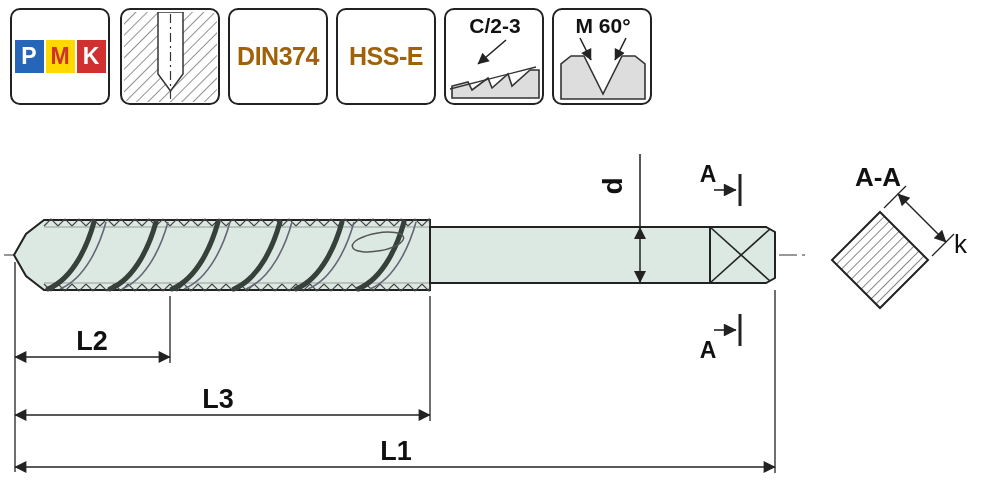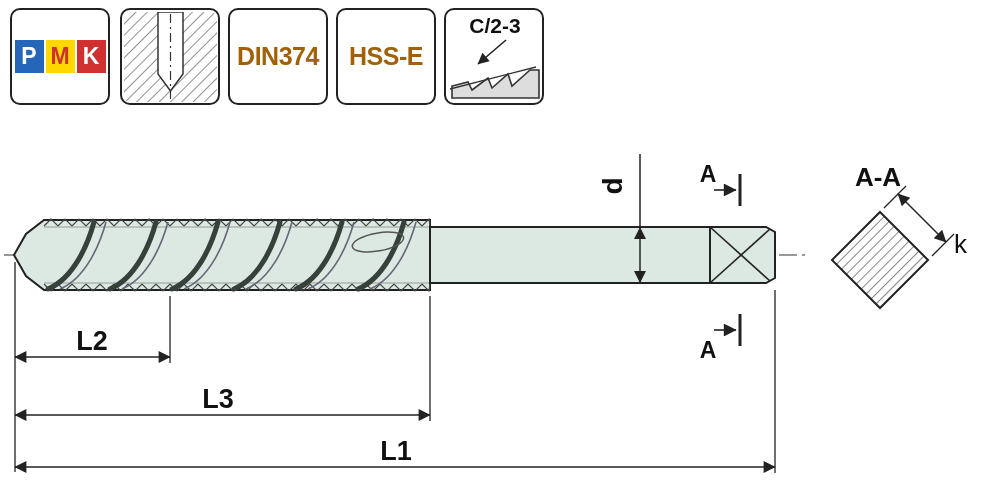--- a/index.html
+++ b/index.html
@@ -74,20 +74,28 @@
           <path d="M0,0 L10,5 L0,10 Z" fill="#222"></path>
         </marker>
       </defs>
       <text x="47" y="21" font-size="21" font-weight="bold" text-anchor="middle">C/2-3</text>
       <line x1="58" y1="28" x2="30" y2="52" stroke="#222" stroke-width="1.6" marker-end="url(#arrI)"></line>
       <polygon points="4,86 4,74 20,70 24,78 40,66 44,76 60,62 64,74 82,58 91,58 91,86" fill="#dddddd" stroke="#333" stroke-width="1.6"></polygon>
       <line x1="2" y1="77" x2="88" y2="55" stroke="#333" stroke-width="1.3"></line>
     </svg>
   </div>
 
+  <div class="badge b6">
+    <svg class="icon-svg" width="93" height="90" viewBox="0 0 93 90">
+      <text x="47" y="21" font-size="21" font-weight="bold" text-anchor="middle">M 60°</text>
+      <polygon points="5,87 5,52 15,44 28,44 47,82 66,44 79,44 89,52 89,87" fill="#dddddd" stroke="#333" stroke-width="1.6"></polygon>
+      <line x1="24" y1="26" x2="35" y2="48" stroke="#222" stroke-width="1.6" marker-end="url(#arrI)"></line>
+      <line x1="70" y1="26" x2="59" y2="48" stroke="#222" stroke-width="1.6" marker-end="url(#arrI)"></line>
+    </svg>
+  </div>
 
   <svg class="drawing" viewBox="0 0 1000 380">
     <defs>
       <marker id="arr" viewBox="0 0 10 10" refX="9.5" refY="5" markerWidth="10" markerHeight="8" orient="auto-start-reverse">
         <path d="M0,0 L10,5 L0,10 Z" fill="#222"></path>
       </marker>
       <pattern id="hatchA" patternUnits="userSpaceOnUse" width="7" height="7" patternTransform="rotate(45)">
         <line x1="0" y1="0" x2="0" y2="7" stroke="#444" stroke-width="1.3"></line>
       </pattern>
     </defs>

